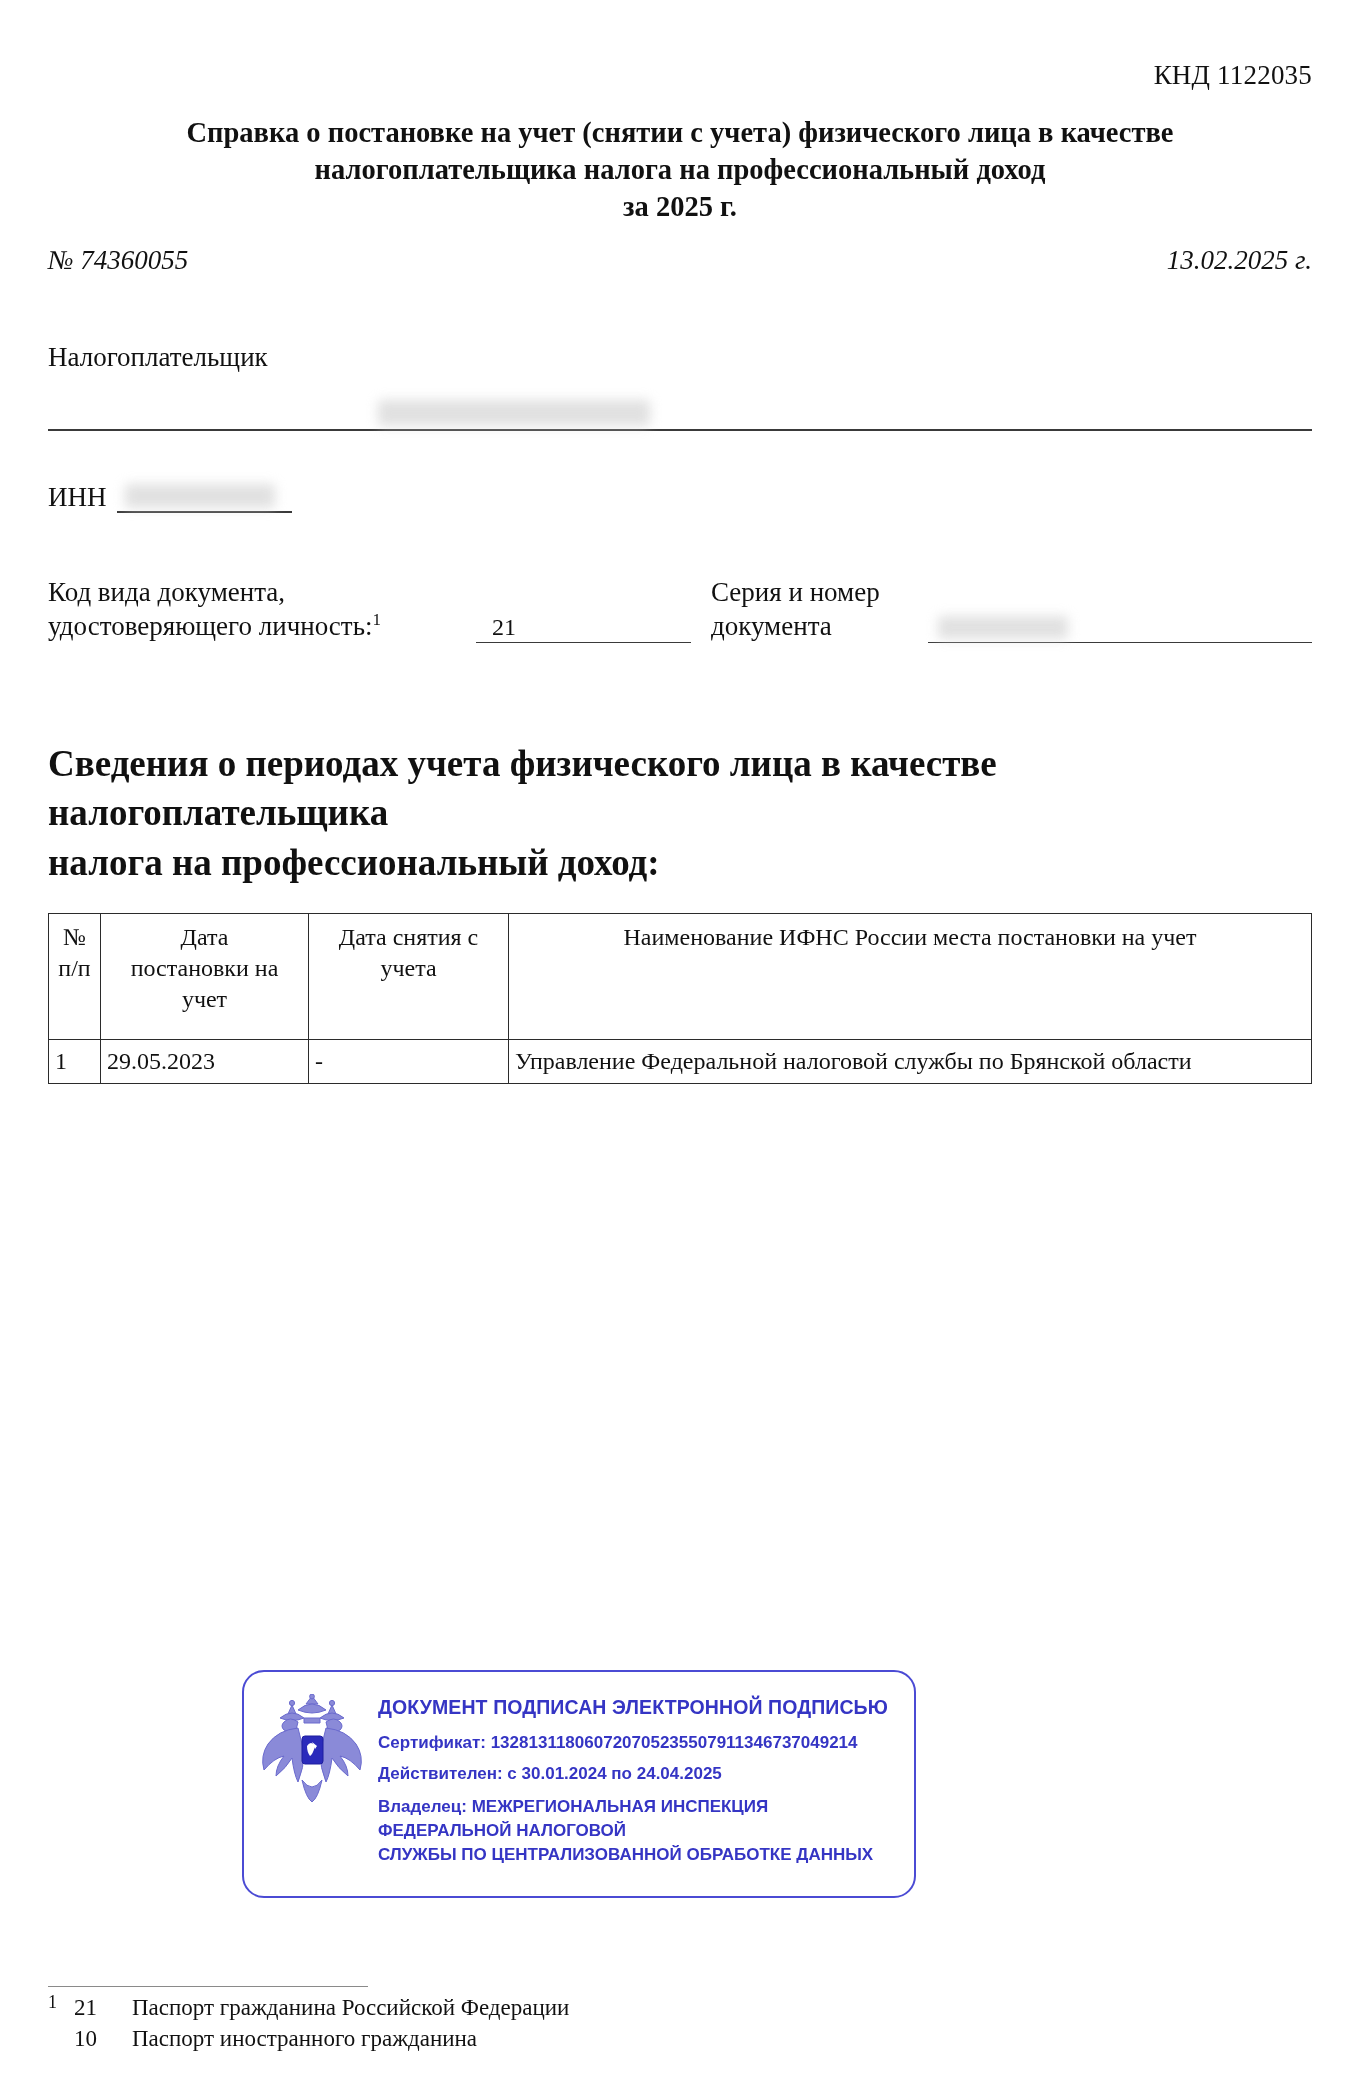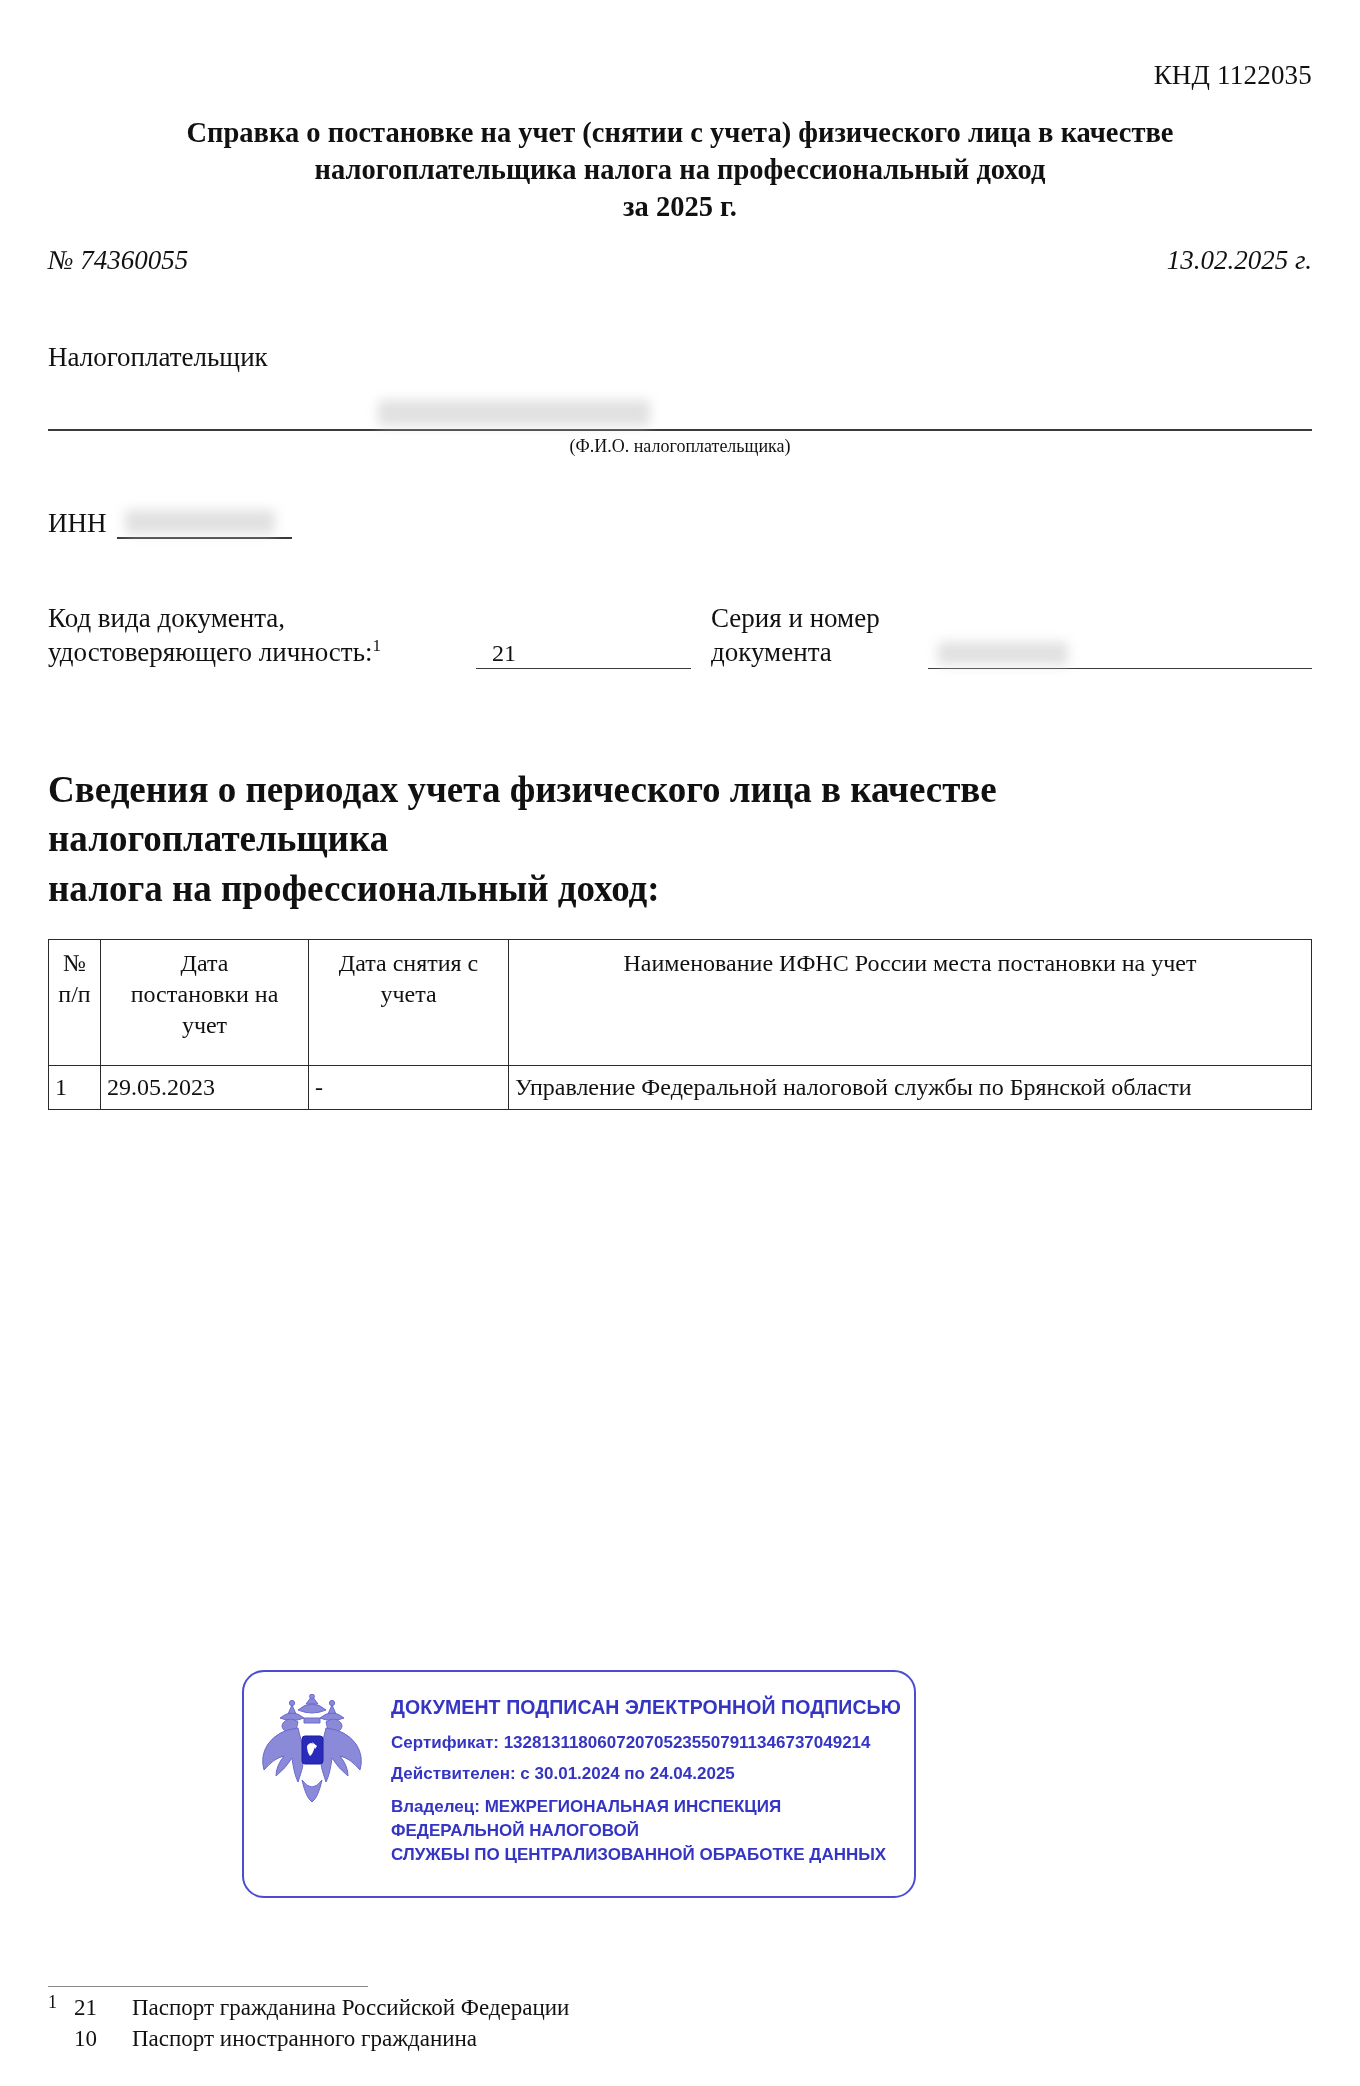--- a/index.html
+++ b/index.html
@@ -208,21 +208,20 @@
   .emblem {
     flex: 0 0 auto;
     width: 108px;
     height: 118px;
     margin-right: 12px;
     margin-top: 6px;
   }
   .stamp-text {
     flex: 1;
     padding-top: 8px;
-    margin-left: 13px;
   }
   .stamp-title {
     font-family: "Liberation Sans", "DejaVu Sans", sans-serif;
     font-weight: bold;
     font-size: 19.5px;
     letter-spacing: .1px;
     color: #3535c4;
     margin-bottom: 14px;
     white-space: nowrap;
   }
@@ -287,21 +286,20 @@
 
   <div class="numdate">
     <span>№ 74360055</span>
     <span>13.02.2025 г.</span>
   </div>
 
   <div class="taxpayer-label">Налогоплательщик</div>
   <div class="name-line">
     <span class="redacted name"></span>
   </div>
-  <div class="fio-caption">(Ф.И.О. налогоплательщика)</div>
 
   <div class="inn-row">
     <span class="lbl">ИНН</span>
     <span class="inn-field">
       <span class="redacted inn"></span>
     </span>
   </div>
 
   <div class="doccode">
     <div class="dc-left">

